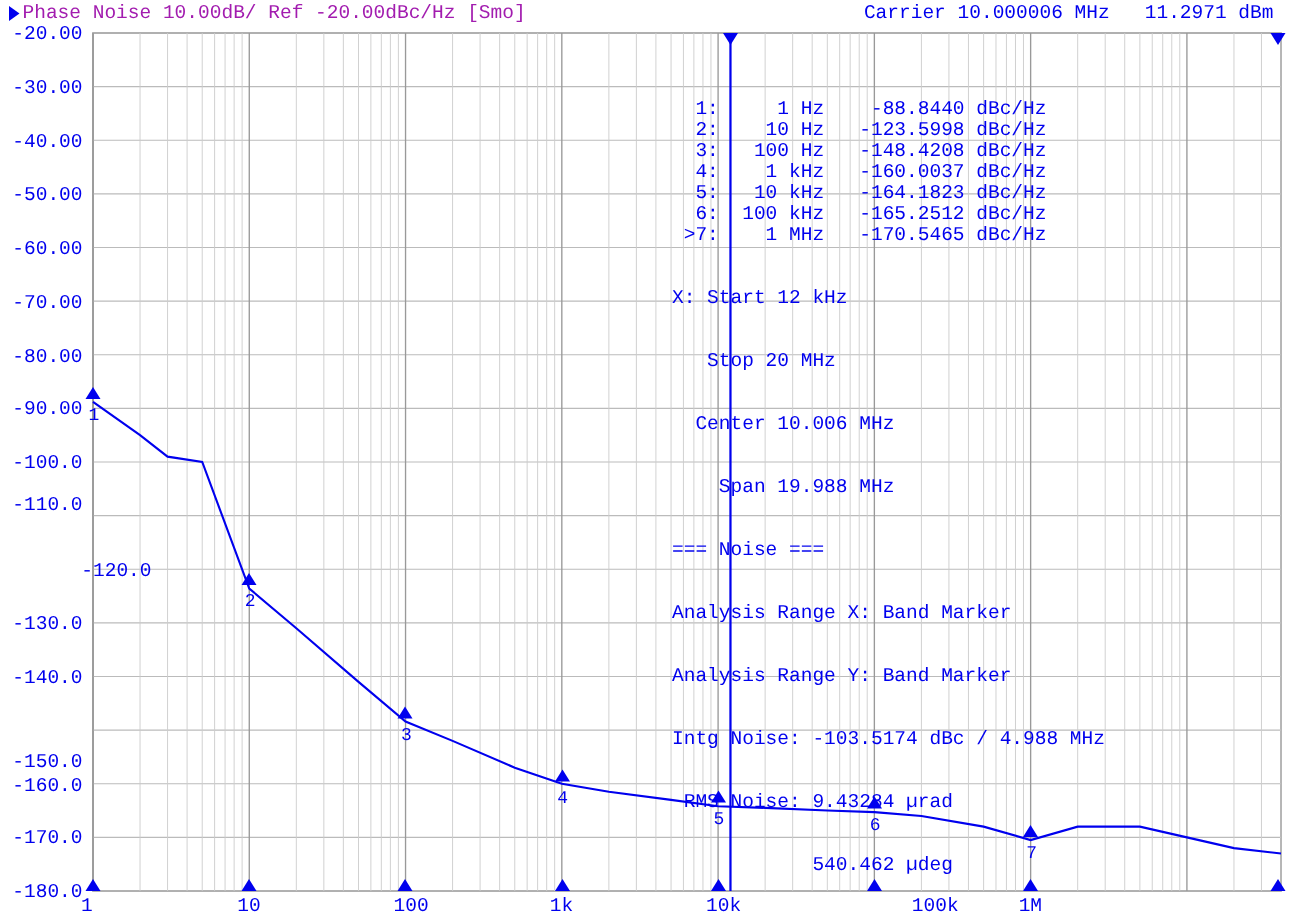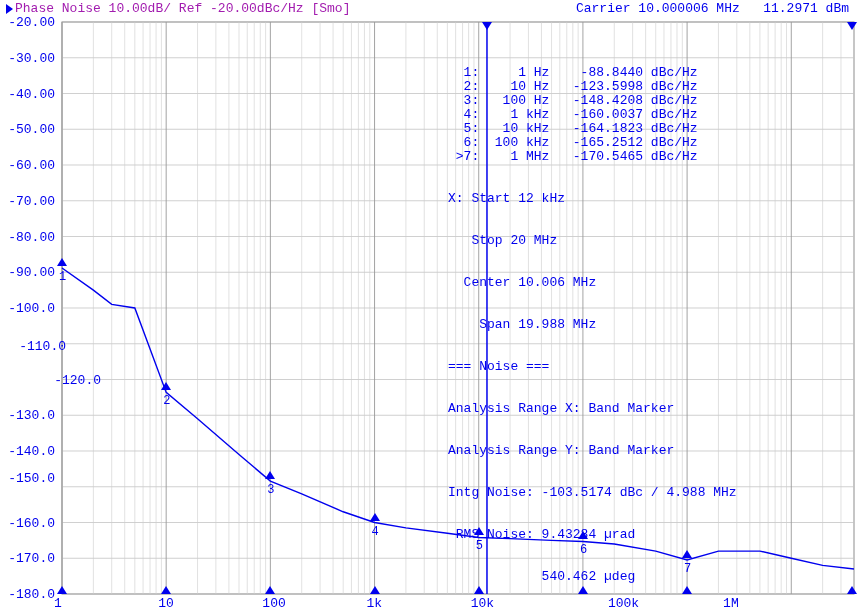--- a/index.html
+++ b/index.html
@@ -123,43 +123,43 @@
     <div id="ylabs">
         <div class="ylab" style="top: -3px;">-20.00</div>
         <div class="ylab" style="top: 32.75px;">-30.00</div>
         <div class="ylab" style="top: 68.5px;">-40.00</div>
         <div class="ylab" style="top: 104.25px;">-50.00</div>
         <div class="ylab" style="top: 140px;">-60.00</div>
         <div class="ylab" style="top: 175.75px;">-70.00</div>
         <div class="ylab" style="top: 211.5px;">-80.00</div>
         <div class="ylab" style="top: 247.25px;">-90.00</div>
         <div class="ylab" style="top: 283px;">-100.0</div>
-        <div class="ylab" style="top: 321px; padding-left: 11px;">-110.0</div>
+        <div class="ylab" style="top: 311px;">-110.0</div>
         <div class="ylab" style="top: 354.5px; margin-left: 46px;">-120.0</div>
         <div class="ylab" style="top: 390.25px;">-130.0</div>
         <div class="ylab" style="top: 426px;">-140.0</div>
-        <div class="ylab" style="top: 453px; font-family: Liberation Mono, monospace;">-150.0</div>
+        <div class="ylab" style="top: 482px; font-family: Liberation Mono, monospace;">-150.0</div>
         <div class="ylab" style="top: 497.5px;">-160.0</div>
         <div class="ylab" style="top: 533.25px;">-170.0</div>
         <div class="ylab" style="top: 569px;">-180.0</div>
       </div>
     <div id="xlabs">
         <div style="position: absolute; top: 578px; left: 54px;">1</div>
         <div class="btri" style="top: 568px; left: 57px;"></div>
         <div style="position: absolute; top: 578px; left: 158.182px;">10</div>
         <div class="btri" style="top: 568px; left: 161.182px;"></div>
         <div style="position: absolute; top: 578px; left: 262.365px;">100</div>
         <div class="btri" style="top: 568px; left: 265.365px;"></div>
         <div style="position: absolute; top: 578px; left: 366.547px;">1k</div>
         <div class="btri" style="top: 568px; left: 369.547px;"></div>
         <div style="position: absolute; top: 578px; left: 470.729px;">10k</div>
         <div class="btri" style="top: 568px; left: 473.729px;"></div>
         <div style="position: absolute; top: 578px; left: 574.911px; margin-left: 33px;">100k</div>
         <div class="btri" style="top: 568px; left: 577.911px;"></div>
-        <div style="position: absolute; top: 578px; left: 679.094px; margin-left: 44px;">1M</div>
+        <div style="position: absolute; top: 578px; left: 679.094px;">1M</div>
         <div class="btri" style="top: 568px; left: 682.094px;"></div>
         <div class="ttri" style="top: 4px; left: 481.978px;"></div>
         <div class="ttri" style="top: 4px; left: 847px;"></div>
         <div class="btri" style="top: 568px; left: 847px;"></div>
       </div>
     <div id="mks">
         <div class="mk" style="left: 57px; top: 238.117px;"><span class="tri"></span></div>
         <div class="mk" style="left: 59px; top: 252.117px;">1</div>
         <div class="mk" style="left: 161.182px; top: 362.369px;"><span class="tri"></span></div>
         <div class="mk" style="left: 163.182px; top: 376.369px;">2</div>

